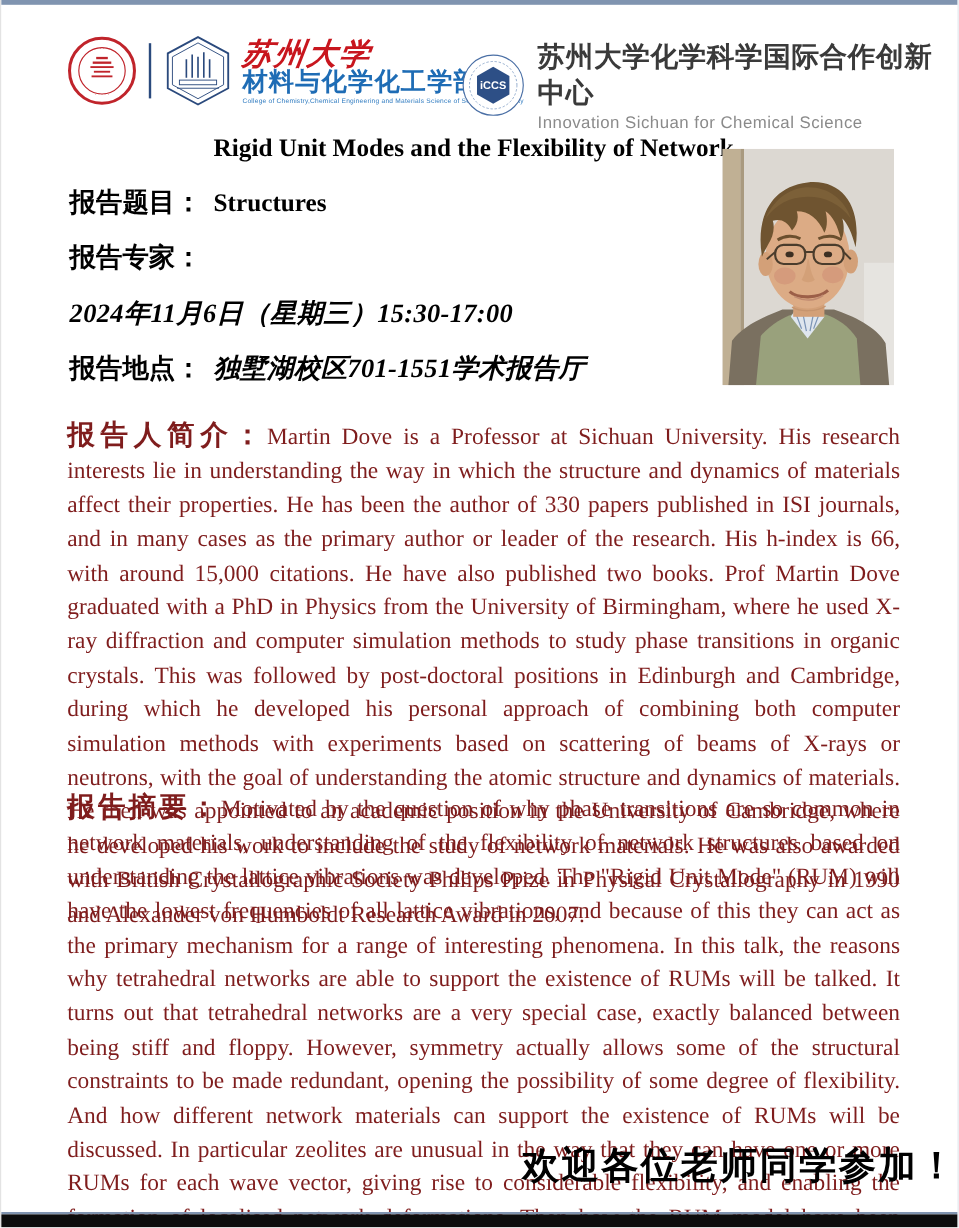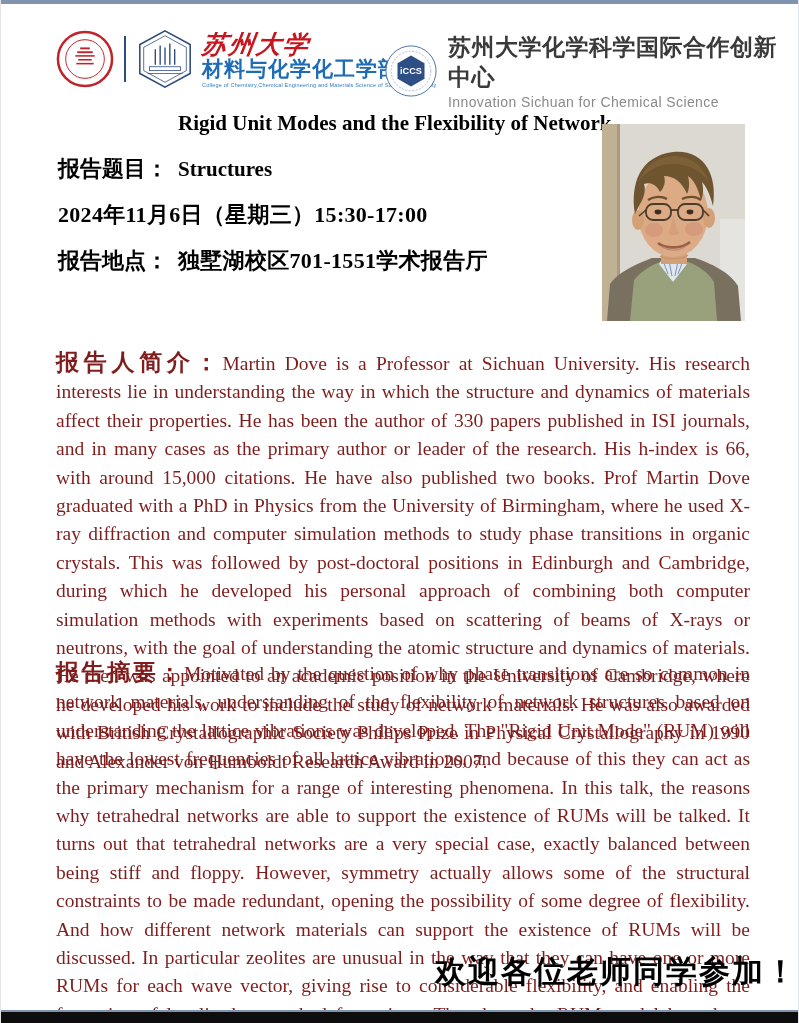--- a/index.html
+++ b/index.html
@@ -35,21 +35,21 @@
   .center-en { color:#8a8a8a; font-size:14px; line-height:20px; letter-spacing:0.4px; }
 
   
   .info { position:absolute; left:57px; top:100px; width:560px; }
   .info-row { display:flex; align-items:flex-end; }
   .info-label { flex:none; width:120px; font-size:22px; font-weight:bold; color:#000; line-height:46px; }
   .info-value {
     font-family:"Liberation Serif", serif; font-weight:bold; color:#000;
     font-size:21px; line-height:46px; width:436px;
   }
-  .info-value.cjk-val { font-size:22px; letter-spacing:0.3px; }
+  .info-value.cjk-val { font-size:22px; letter-spacing:0.3px;font-style:italic; }
 
   .photo-frame { position:absolute; left:601px; top:124px; width:143px; height:197px; }
   .photo-frame svg { display:block; width:100%; height:100%; }
 
   
   .para {
     position:absolute; left:55px; width:694px;
     font-family:"Liberation Serif", serif; font-size:19.5px; line-height:28.4px;
     color:#7f1d1d; text-align:justify;
   }
@@ -126,20 +126,21 @@
       <div class="center-en">Innovation Sichuan for Chemical Science</div>
     </div>
   </div>
 
   <div class="info">
     <div class="info-row">
       <span class="info-label">报告题目：</span>
       <span class="info-value">Rigid Unit Modes and the Flexibility of Network Structures</span>
     </div>
     <div class="info-row">
+      <span class="info-label">报告专家：</span>
     </div>
     <div class="info-row">
       <span class="info-value cjk-val">2024年11月6日（星期三）15:30-17:00</span>
     </div>
     <div class="info-row">
       <span class="info-label">报告地点：</span>
       <span class="info-value cjk-val">独墅湖校区701-1551学术报告厅</span>
     </div>
   </div>
 

